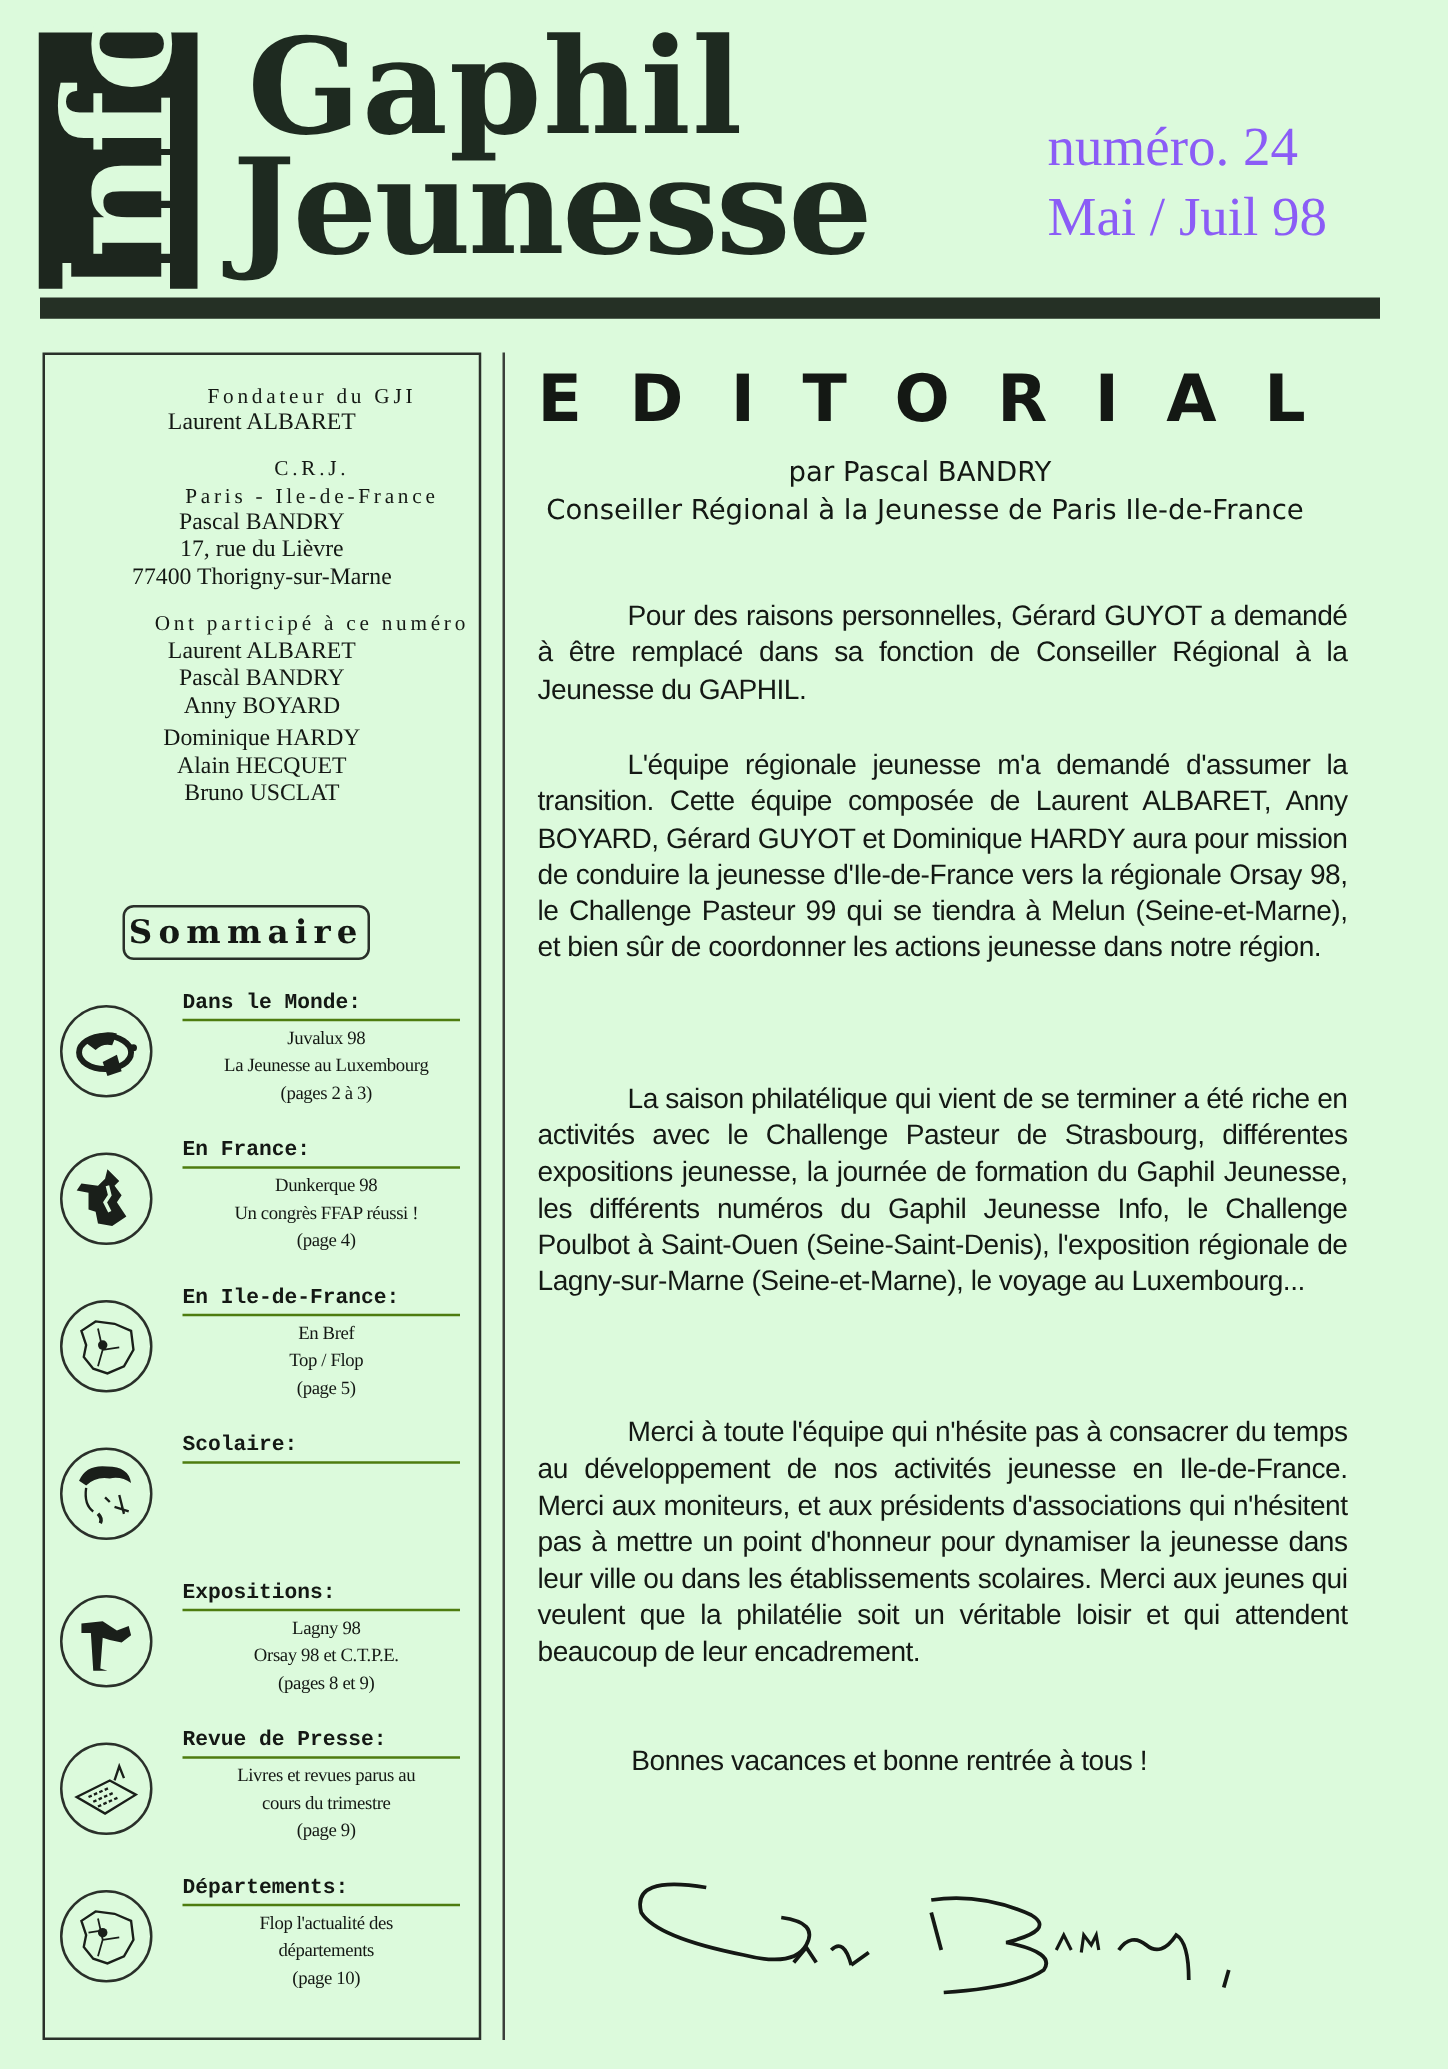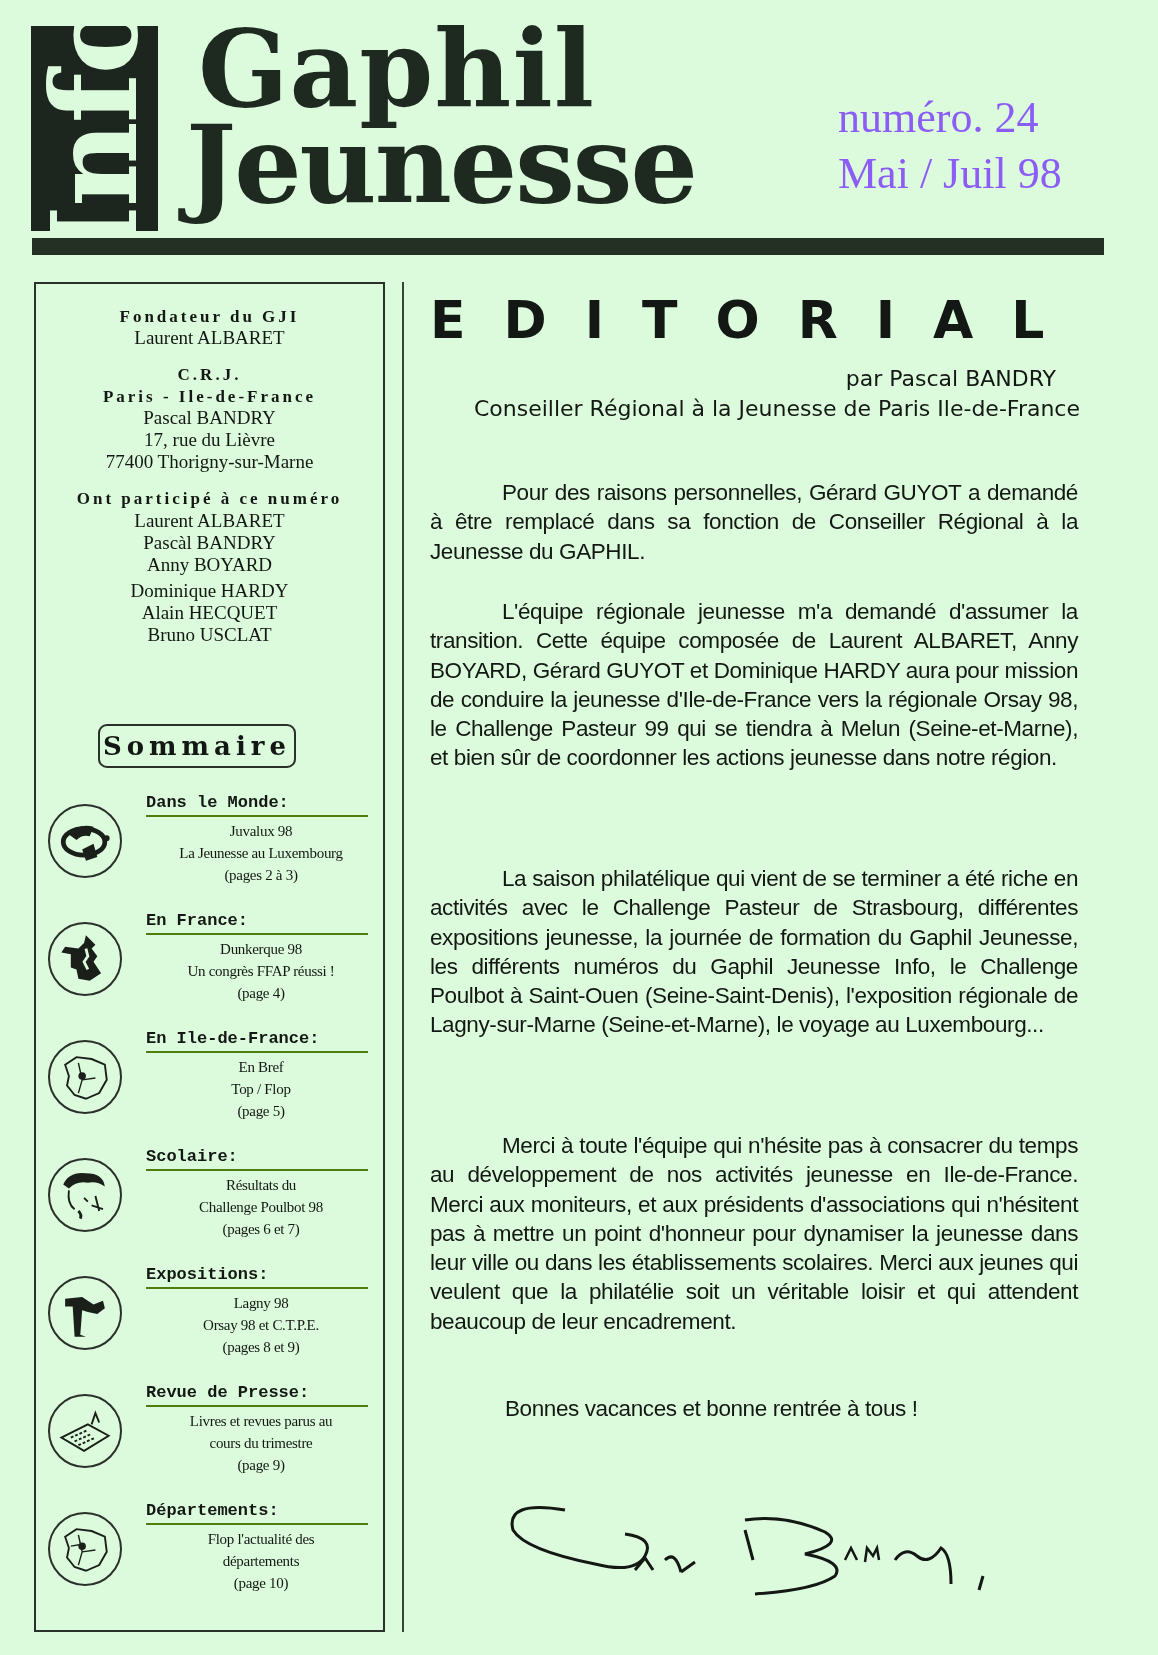--- a/index.html
+++ b/index.html
@@ -38,22 +38,22 @@
   #mast-rule { left:32px; top:238px; width:1072px; height:17px; background:#253025; }
 
   
   #sidebar {
     left:34px; top:282px; width:351px; height:1350px;
     border:2px solid #2a302a; box-sizing:border-box;
   }
   #col-divider { left:402px; top:282px; width:2px; height:1350px; background:#3a403a; }
   .sb-center { position:absolute; left:0; width:100%; text-align:center; }
   .sb-head {
-    font-family:"Liberation Serif", serif; font-weight:bold;
-    font-size:17px; letter-spacing:3px; line-height:22px;
+    font-family:"Liberation Serif", serif; font-weight:normal;
+    font-size:17px; letter-spacing:3px; line-height:22px;padding-left:40px;
   }
   .sb-line { font-size:19px; line-height:22px; }
 
   #sommaire-box {
     position:absolute; left:62px; top:440px; width:198px; height:44px;
     border:2px solid #2a302a; border-radius:9px; box-sizing:border-box;
     text-align:center; line-height:40px;
     font-family:"DejaVu Serif", serif; font-weight:bold; font-size:26px;
     letter-spacing:5px;
   }
@@ -72,21 +72,21 @@
   .toc-lines { position:absolute; left:110px; top:28px; width:230px; }
   .toc-lines div { font-size:15px; line-height:22px; letter-spacing:-0.3px; white-space:nowrap;text-align:center; }
 
   
   #editorial-title {
     left:430px; top:294px; width:640px;
     font-family:"DejaVu Sans", sans-serif; font-weight:bold; font-size:52px;
     letter-spacing:38px; white-space:nowrap; line-height:1;
   }
   .byline {
-    font-family:"DejaVu Sans", sans-serif; font-size:22px; text-align:right;
+    font-family:"DejaVu Sans", sans-serif; font-size:22px; text-align:center;
     width:680px; left:400px; line-height:26px;
   }
   #byline-1 { top:366px; left:416px; width:640px; }
   #byline-2 { top:396px; }
 
   .para {
     position:absolute; left:430px; width:648px;
     font-family:"Liberation Sans", sans-serif; font-size:22.5px; line-height:29.3px;
     text-align:justify; letter-spacing:-0.4px;
   }
@@ -183,25 +183,20 @@
 
   <div class="toc-item" style="top:862px">
     <div class="toc-icon">
       <svg viewBox="0 0 74 74">
           <path d="M14 26 Q20 12 38 14 Q56 14 58 28 Q50 22 40 24 Q28 22 20 30 Z" fill="#1a1f1a"></path>
           <path d="M20 32 Q18 46 26 52 M36 40 L40 44 M48 38 L52 54 M44 48 L56 52" stroke="#1a1f1a" stroke-width="2" fill="none"></path>
           <path d="M30 54 Q34 58 32 62" stroke="#1a1f1a" stroke-width="3" fill="none"></path>
         </svg>
     </div>
     <div class="toc-cat">Scolaire:</div>
-    <div class="toc-lines">
-      <div>Résultats du</div>
-      <div>Challenge Poulbot 98</div>
-      <div>(pages 6 et 7)</div>
-    </div>
   </div>
 
   <div class="toc-item" style="top:980px">
     <div class="toc-icon">
       <svg viewBox="0 0 74 74">
           <path d="M16 22 L34 20 L46 28 L56 24 L58 32 L50 38 L40 36 L34 34 L32 60 L38 62 L26 62 L24 30 L16 30 Z" fill="#1a1f1a"></path>
         </svg>
     </div>
     <div class="toc-cat">Expositions:</div>
     <div class="toc-lines">

